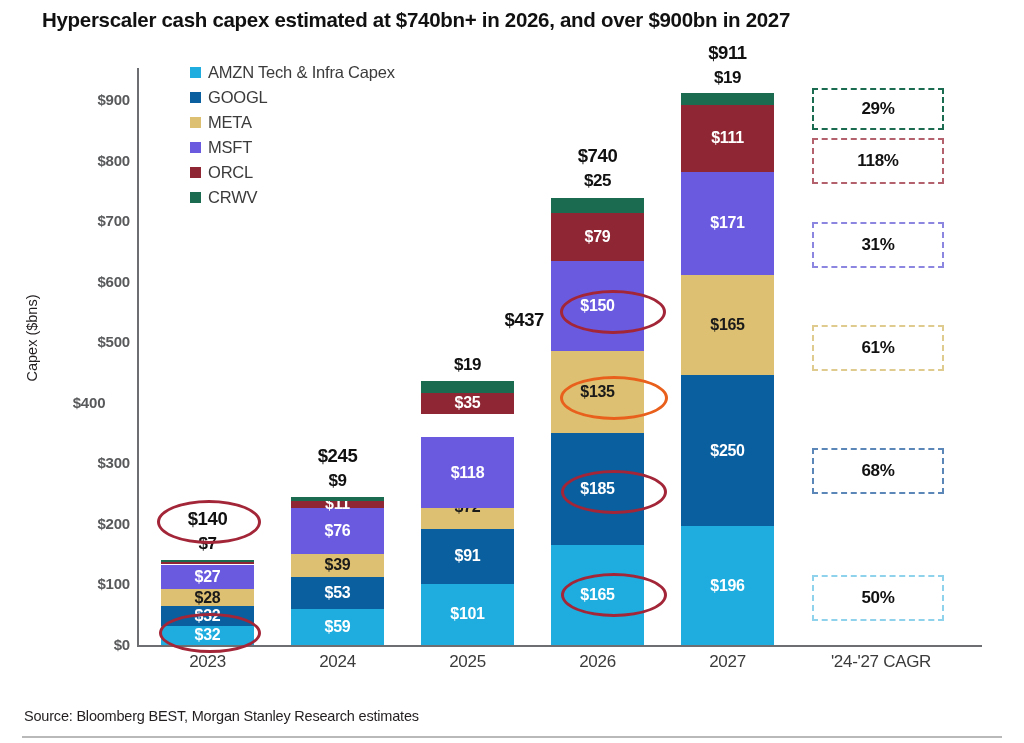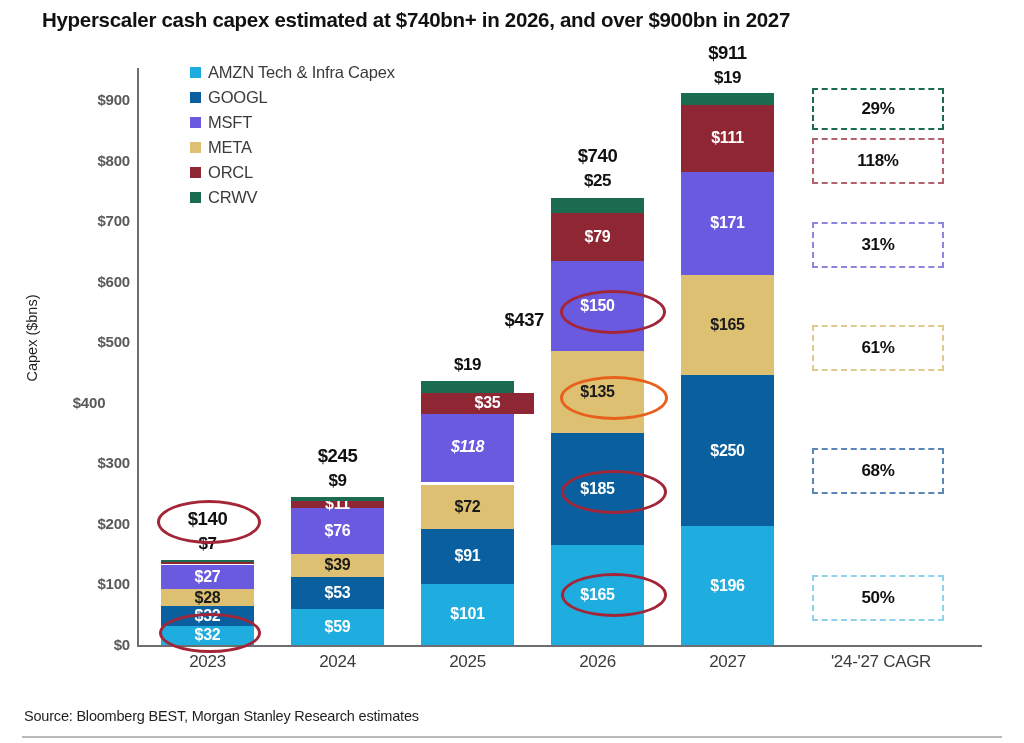--- a/index.html
+++ b/index.html
@@ -86,26 +86,26 @@
   <div id="legend" class="legend">
       <div class="legend-row">
         <span class="legend-swatch" style="background: rgb(30, 173, 222);"></span>
         <span class="legend-label">AMZN Tech &amp; Infra Capex</span>
       </div>
       <div class="legend-row">
         <span class="legend-swatch" style="background: rgb(10, 95, 158);"></span>
         <span class="legend-label">GOOGL</span>
       </div>
       <div class="legend-row">
+        <span class="legend-swatch" style="background: rgb(221, 192, 113);"></span>
+        <span class="legend-label">META</span>
+      </div>
+      <div class="legend-row">
         <span class="legend-swatch" style="background: rgb(106, 90, 224);"></span>
         <span class="legend-label">MSFT</span>
-      </div>
-      <div class="legend-row">
-        <span class="legend-swatch" style="background: rgb(221, 192, 113);"></span>
-        <span class="legend-label">META</span>
       </div>
       <div class="legend-row">
         <span class="legend-swatch" style="background: rgb(142, 38, 52);"></span>
         <span class="legend-label">ORCL</span>
       </div>
       <div class="legend-row">
         <span class="legend-swatch" style="background: rgb(26, 107, 79);"></span>
         <span class="legend-label">CRWV</span>
       </div>
     </div>
@@ -151,24 +151,24 @@
       <div class="bar-group" style="left: 421px; width: 93px; top: 0px; height: 645px;">
         <div class="seg" style="top: 583.874px; height: 61.126px; background: rgb(30, 173, 222);">
           <span class="seg-label light">$101</span>
         </div>
         <div class="seg" style="top: 528.8px; height: 55.074px; background: rgb(10, 95, 158);">
           <span class="seg-label light">$91</span>
         </div>
         <div class="seg" style="top: 485.225px; height: 43.575px; background: rgb(221, 192, 113);">
           <span class="seg-label dark">$72</span>
         </div>
-        <div class="seg" style="top: 411px; height: 71.4146px; background: rgb(106, 90, 224); font-style: italic;">
+        <div class="seg" style="top: 437px; height: 71.4146px; background: rgb(106, 90, 224);">
           <span class="seg-label light">$118</span>
         </div>
-        <div class="seg" style="top: 392.628px; height: 21.1823px; background: rgb(142, 38, 52); padding-left: 20px;">
+        <div class="seg" style="top: 392.628px; height: 21.1823px; background: rgb(142, 38, 52);">
           <span class="seg-label light">$35</span>
         </div>
         <div class="seg" style="top: 381.129px; height: 11.499px; background: rgb(26, 107, 79);"></div>
         <div class="top-last" style="top: 354.524px;">$19</div>
         <div class="top-total" style="top: 309px; text-align: right;">$437</div>
       </div>
       <div class="bar-group" style="left: 551px; width: 93px; top: 0px; height: 645px;">
         <div class="seg" style="top: 545.141px; height: 99.8594px; background: rgb(30, 173, 222);">
           <span class="seg-label light">$165</span>
         </div>

